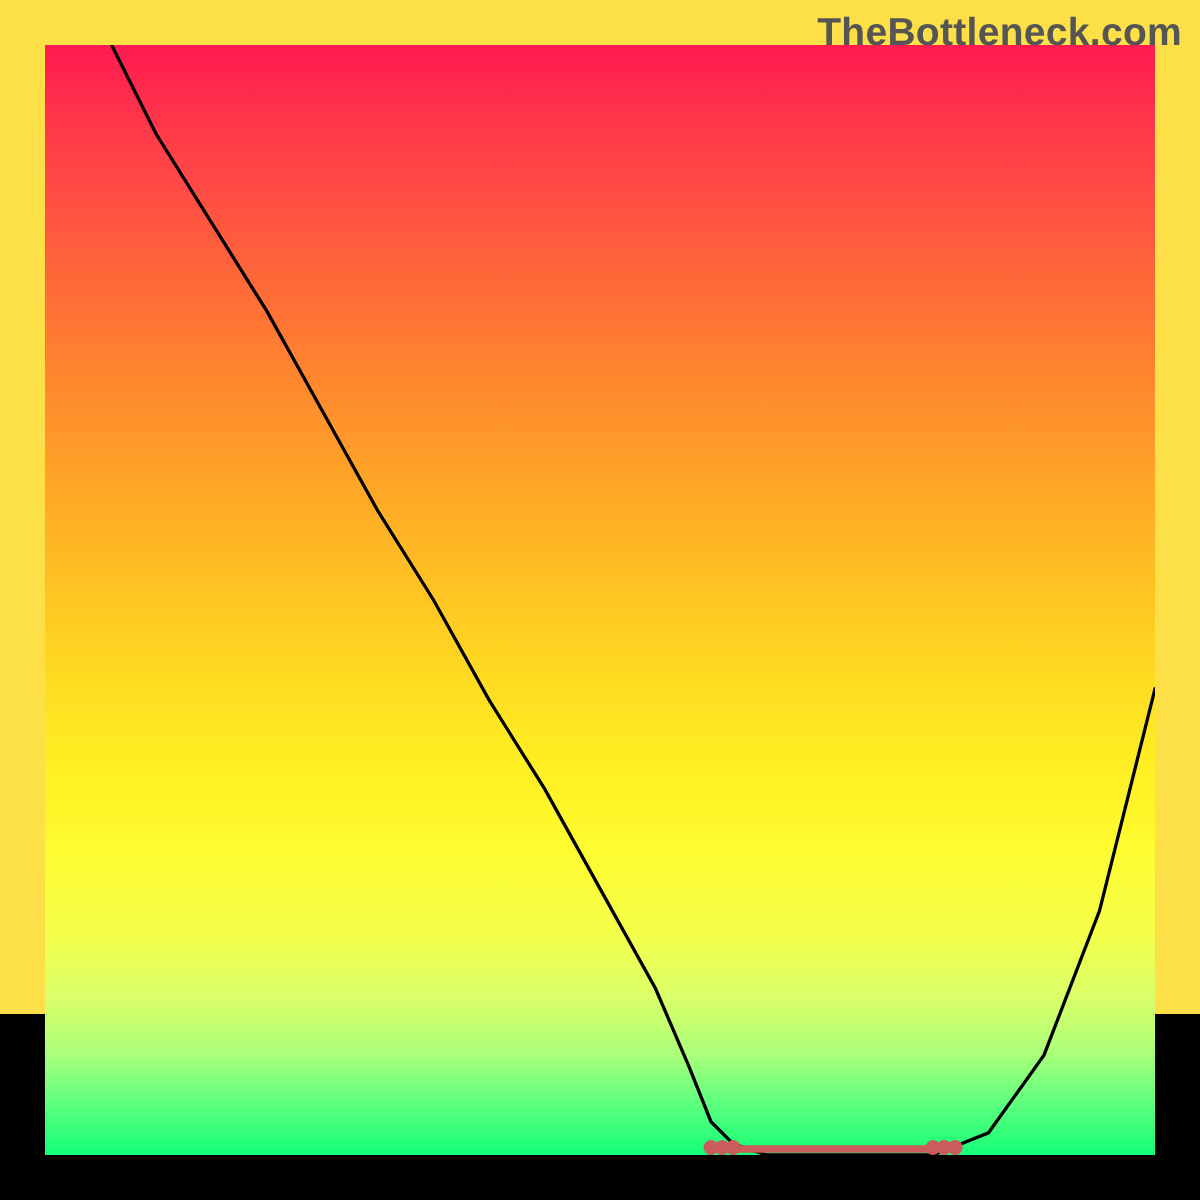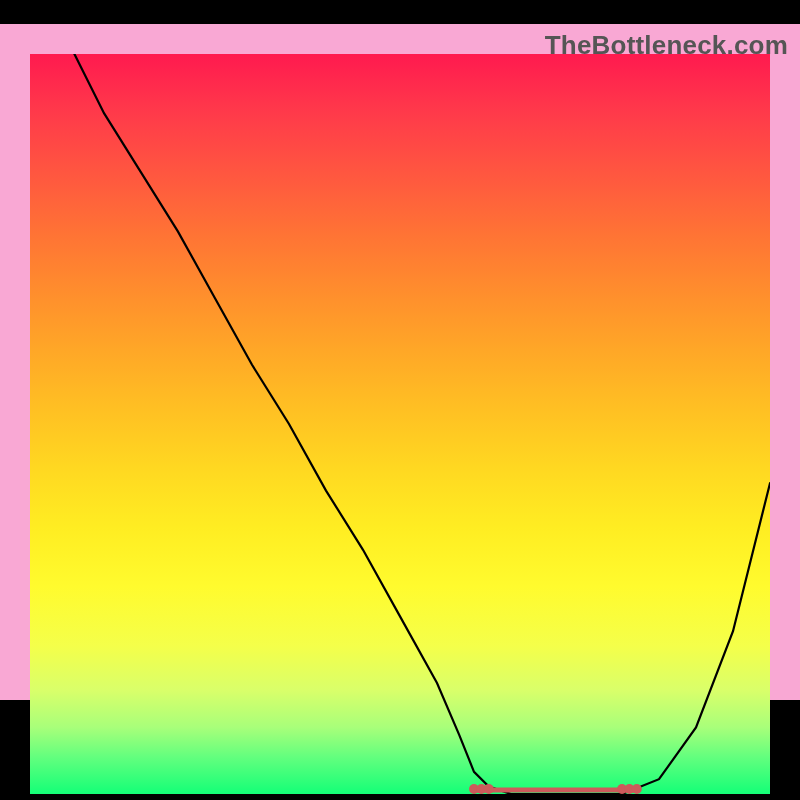--- a/index.html
+++ b/index.html
@@ -1,22 +1,21 @@
 <!DOCTYPE html>
 <html><head>
 <meta charset="utf-8">
 <style>
   * { margin: 0; padding: 0; box-sizing: border-box; }
   html, body { width: 800px; height: 800px; overflow: hidden; background: #000; }
   .stage {
     position: relative;
     width: 800px;
     height: 676px;
-    background: #f9a8d4;
-    margin-top: 24px;
+    background: #fde047;
   }
   .watermark {
     position: absolute;
     top: 6px;
     right: 12px;
     font-family: Arial, Helvetica, sans-serif;
     font-size: 26px;
     font-weight: 600;
     color: #555;
     letter-spacing: 0.2px;

